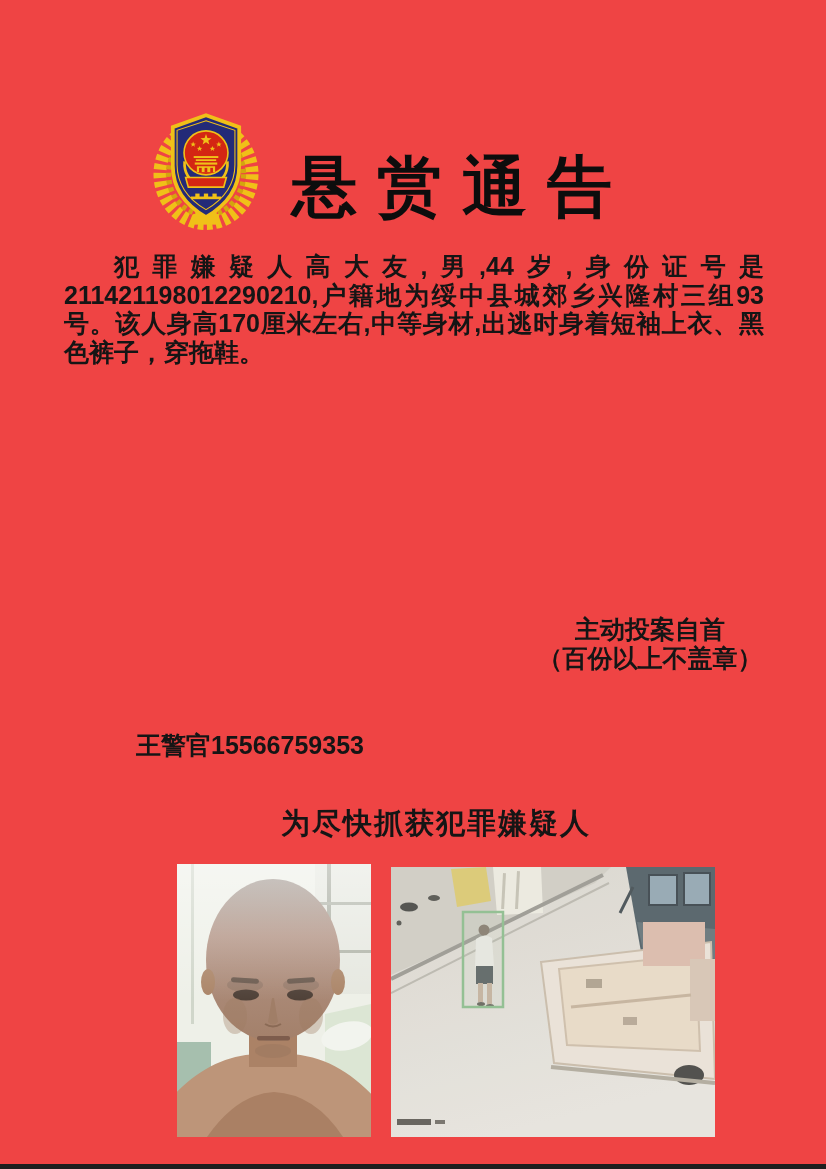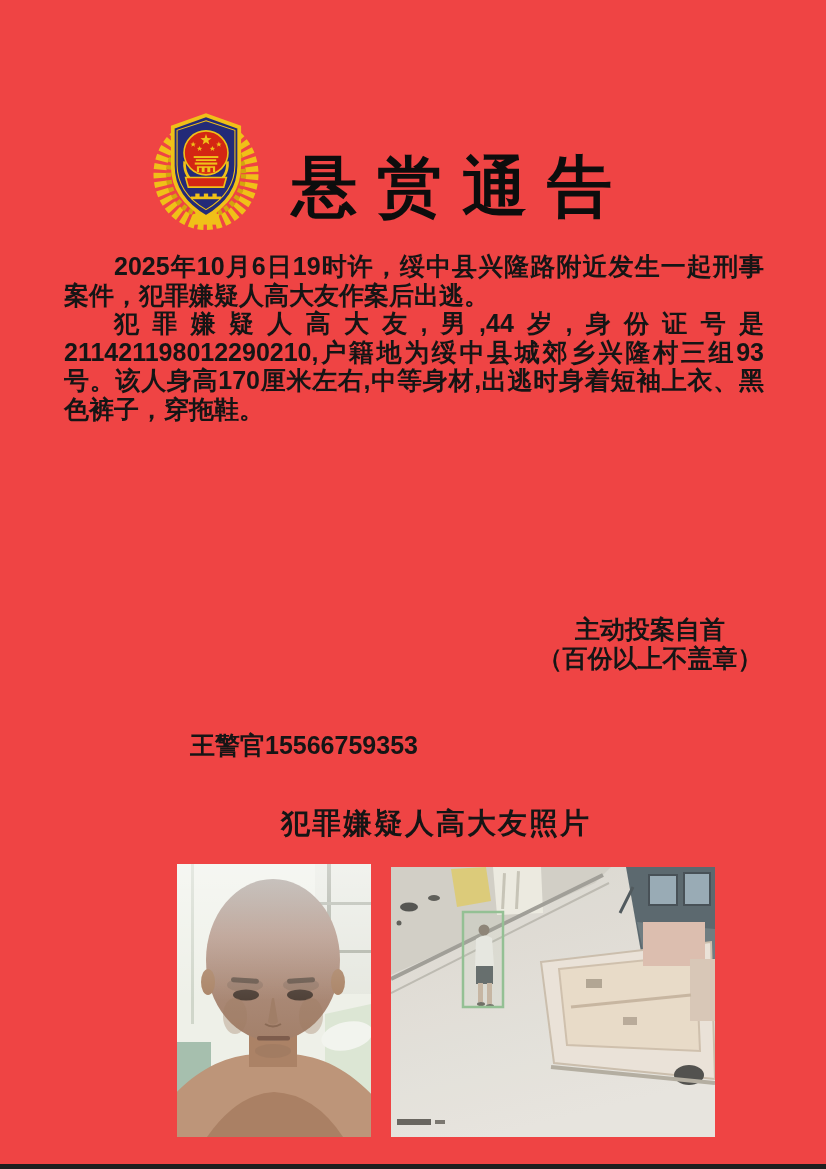--- a/index.html
+++ b/index.html
@@ -19,21 +19,21 @@
     font-size:25px;line-height:28.5px;font-weight:600;text-align:justify;
   }
   .body-text p{margin:0;text-indent:2em;}
   .signature{
     position:absolute;left:498px;top:615px;width:304px;text-align:center;
     font-size:25px;line-height:29px;font-weight:600;
   }
   .contact{
     position:absolute;left:96px;top:731px;font-size:25px;line-height:29.5px;font-weight:600;
   }
-  .contact .row2{margin-left:94px;}
+  .contact .row2{margin-left:40px;}
   .photos-caption{
     position:absolute;left:64px;top:804px;width:744px;text-align:center;
     font-size:29px;font-weight:700;letter-spacing:2px;
   }
   .photo{position:absolute;overflow:hidden;background:#eceee8;}
   .photo svg{width:100%;height:100%;display:block;}
   .photo-left{left:177px;top:864px;width:194px;height:273px;}
   .photo-right{left:391px;top:867px;width:324px;height:270px;}
   .bottom-edge{position:absolute;left:0;top:1164px;width:826px;height:5px;background:#1e1e1e;}
 </style>
@@ -82,34 +82,33 @@
       <path d="M36 82 H64" stroke="#f0c018" stroke-width="2.5" fill="none"></path>
       <rect x="40" y="78" width="4" height="4" fill="#f0c018"></rect>
       <rect x="48" y="78" width="4" height="4" fill="#f0c018"></rect>
       <rect x="56" y="78" width="4" height="4" fill="#f0c018"></rect>
     </svg>
   </span>
 
   <div class="doc-title">悬赏通告</div>
 
   <div class="body-text">
-    <p>2025年10月6日19时许，绥中县兴隆路附近发生一起刑事案件，犯罪嫌疑人高大友作案后出逃。</p>
     <p>犯罪嫌疑人高大友,男,44岁,身份证号是211421198012290210,户籍地为绥中县城郊乡兴隆村三组93号。该人身高170厘米左右,中等身材,出逃时身着短袖上衣、黑色裤子，穿拖鞋。</p>
   </div>
 
   <div class="signature">
     <div>主动投案自首</div>
     <div>（百份以上不盖章）</div>
   </div>
 
   <div class="contact">
     <div class="row2"><span>王警官</span><span>15566759353</span></div>
   </div>
 
-  <div class="photos-caption">犯罪嫌疑人高大友照片</div>
+  <div class="photos-caption">为尽快抓获犯罪嫌疑人</div>
 
   <figure class="photo photo-left" style="margin:0;">
     <svg viewBox="0 0 194 273" xmlns="http://www.w3.org/2000/svg" preserveAspectRatio="none">
       <defs>
         <linearGradient id="skin" x1="0" y1="0" x2="0" y2="1">
           <stop offset="0" stop-color="#a29890"></stop>
           <stop offset="0.35" stop-color="#b29384"></stop>
           <stop offset="1" stop-color="#a3806a"></stop>
         </linearGradient>
         <linearGradient id="glare" x1="0" y1="0" x2="0" y2="1">

